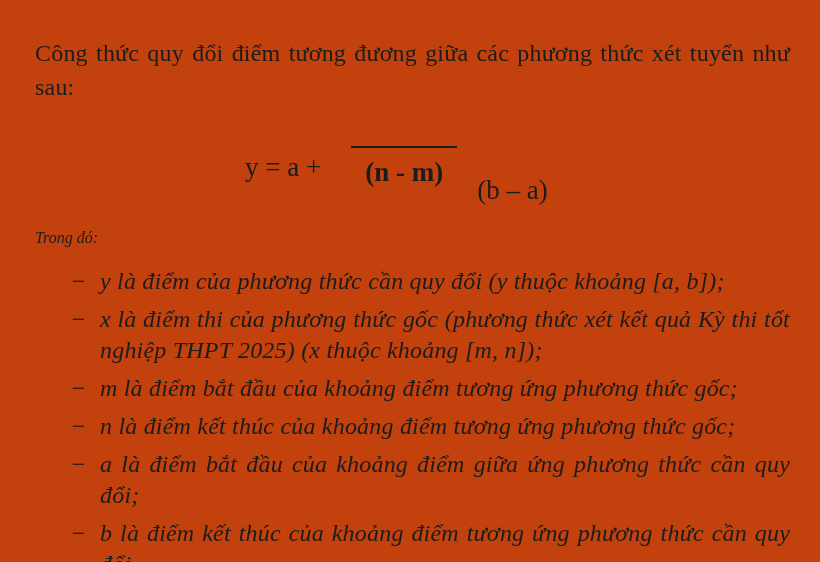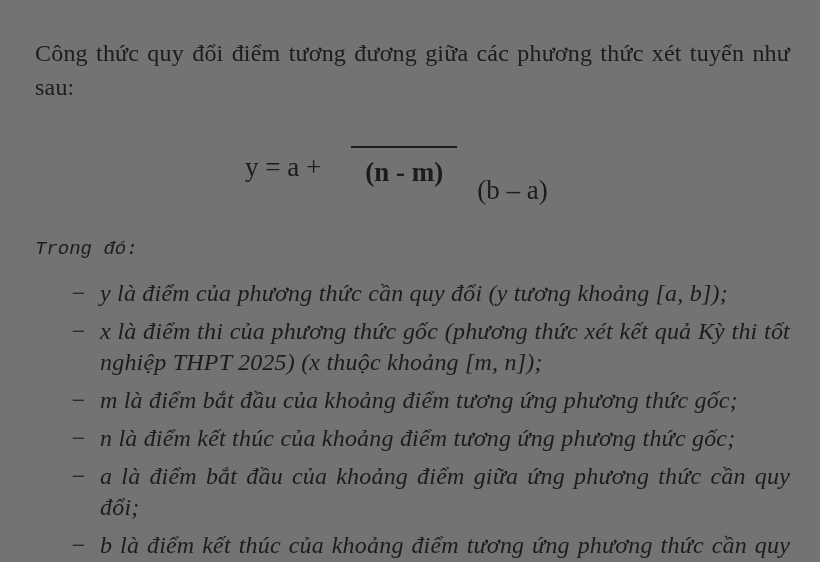--- a/index.html
+++ b/index.html
@@ -5,21 +5,21 @@
   html, body {
     margin: 0;
     padding: 0;
     background: #ffffff;
   }
   .page {
     position: relative;
     width: 820px;
     height: 562px;
     box-sizing: border-box;
-    background: #737373;
+    background: #c2410c;
     color: #1c1c1c;
     font-family: "Liberation Serif", "DejaVu Serif", serif;
     padding: 12px 30px 0 35px;
     overflow: hidden;
   }
   .intro {
     font-size: 24px;
     line-height: 34px;
     text-align: justify;
     letter-spacing: 0.2px;
@@ -51,24 +51,23 @@
     display: block;
     padding: 9px 14px 0 14px;
     font-weight: bold;
   }
   .formula-rhs {
     white-space: nowrap;
     margin-top: 47px;
   }
   .where-label {
     font-style: italic;
-    font-size: 19px;
+    font-size: 16px;
     line-height: 31px;
-    margin-top: 28px;
-    font-family: Liberation Mono, monospace;
+    margin-top: 16px;
   }
   .def-list {
     margin-top: 13px;
     padding-left: 35px;
   }
   .def-item {
     display: flex;
     font-style: italic;
     font-size: 24px;
     line-height: 31px;
@@ -98,21 +97,21 @@
       <span class="denominator">(n - m)</span>
     </span>
     <span class="formula-rhs">(b – a)</span>
   </div>
 
   <div class="where-label">Trong đó:</div>
 
   <div class="def-list">
     <div class="def-item">
       <span class="marker">−</span>
-      <span class="item-text">y là điểm của phương thức cần quy đổi (y tương khoảng [a, b]);</span>
+      <span class="item-text">y là điểm của phương thức cần quy đổi (y thuộc khoảng [a, b]);</span>
     </div>
     <div class="def-item">
       <span class="marker">−</span>
       <span class="item-text">x là điểm thi của phương thức gốc (phương thức xét kết quả Kỳ thi tốt nghiệp THPT 2025) (x thuộc khoảng [m, n]);</span>
     </div>
     <div class="def-item">
       <span class="marker">−</span>
       <span class="item-text">m là điểm bắt đầu của khoảng điểm tương ứng phương thức gốc;</span>
     </div>
     <div class="def-item">

